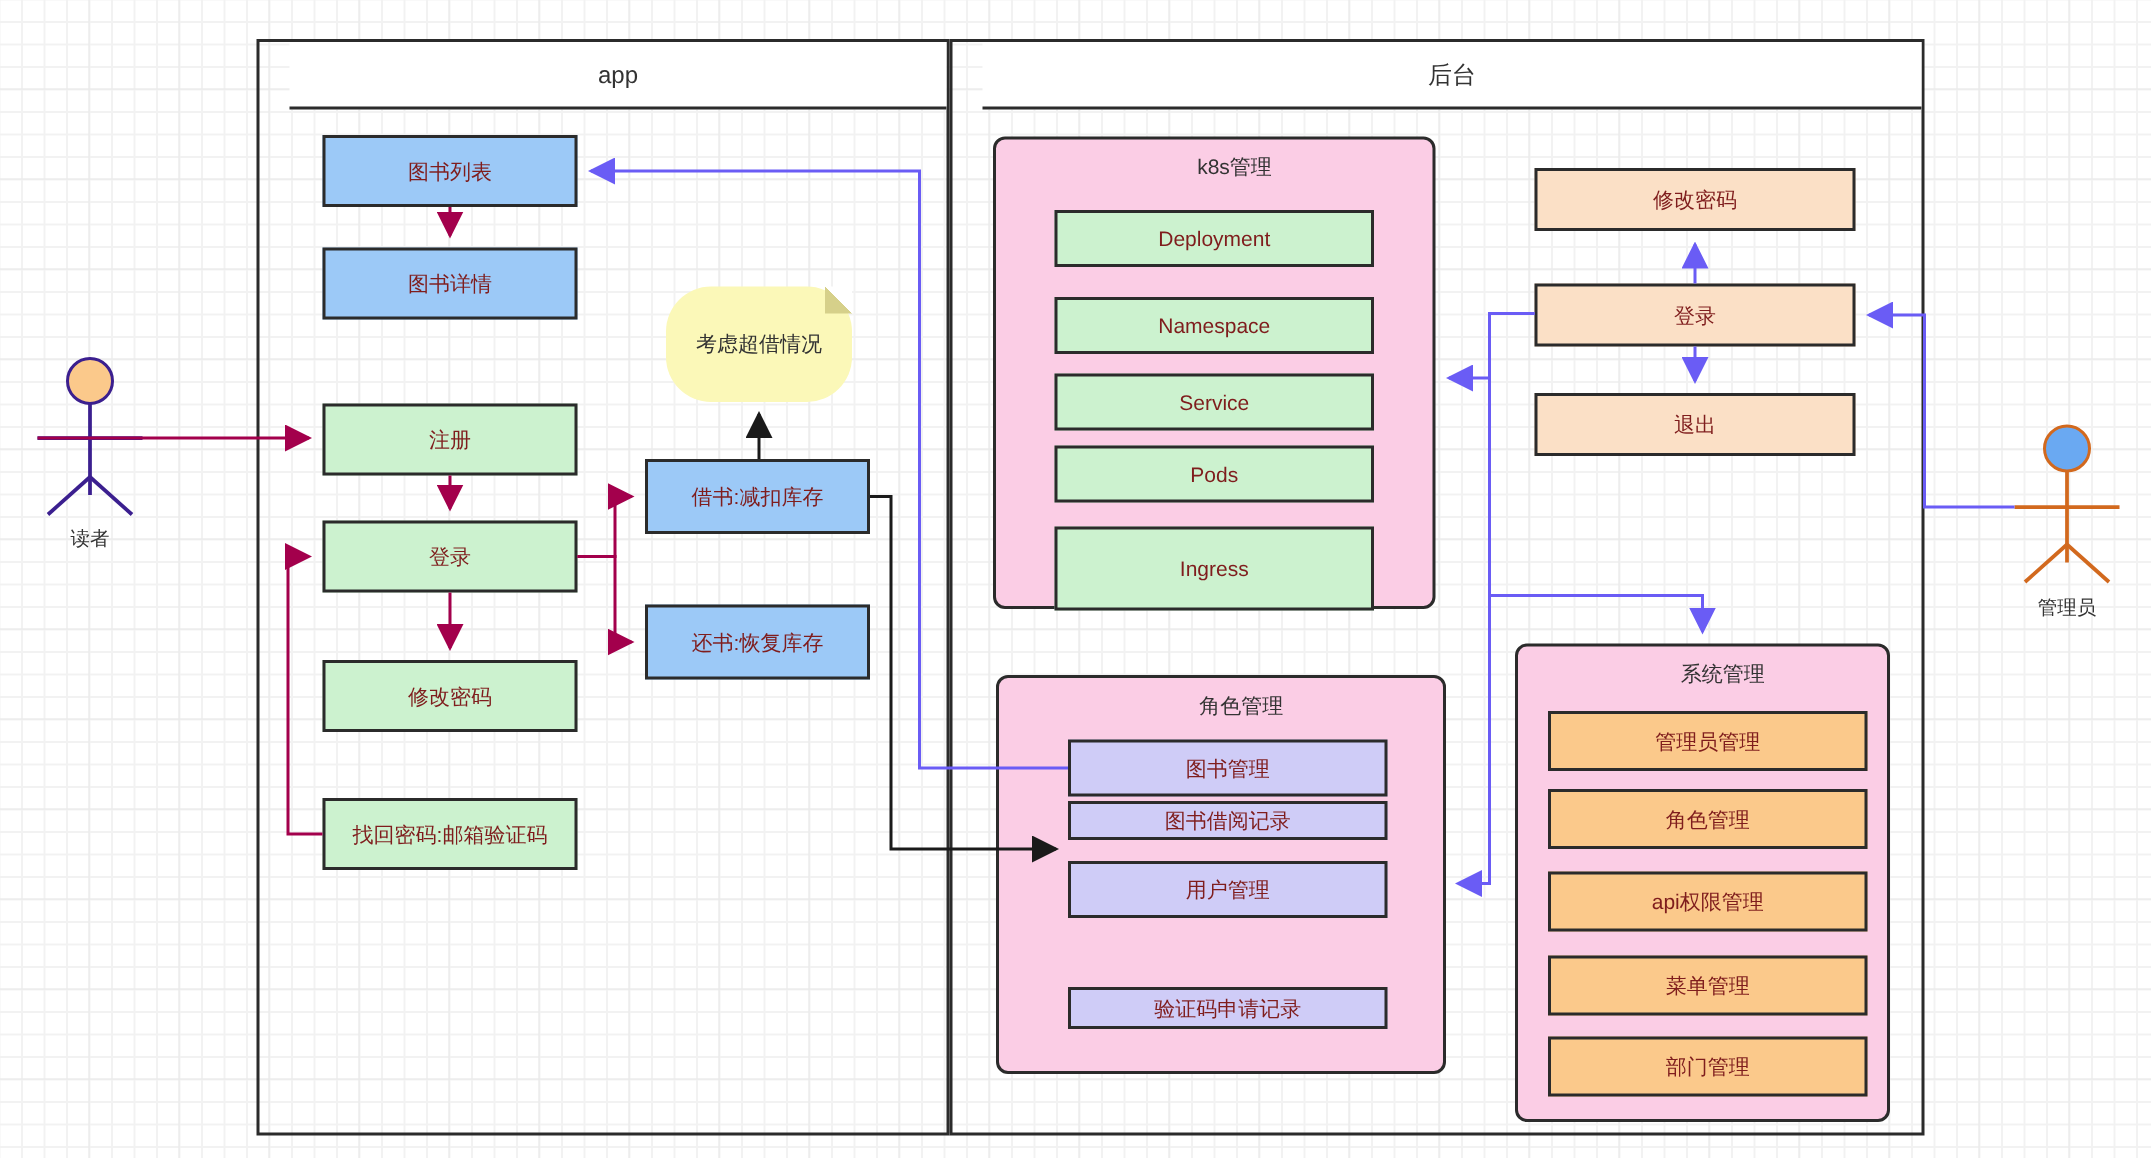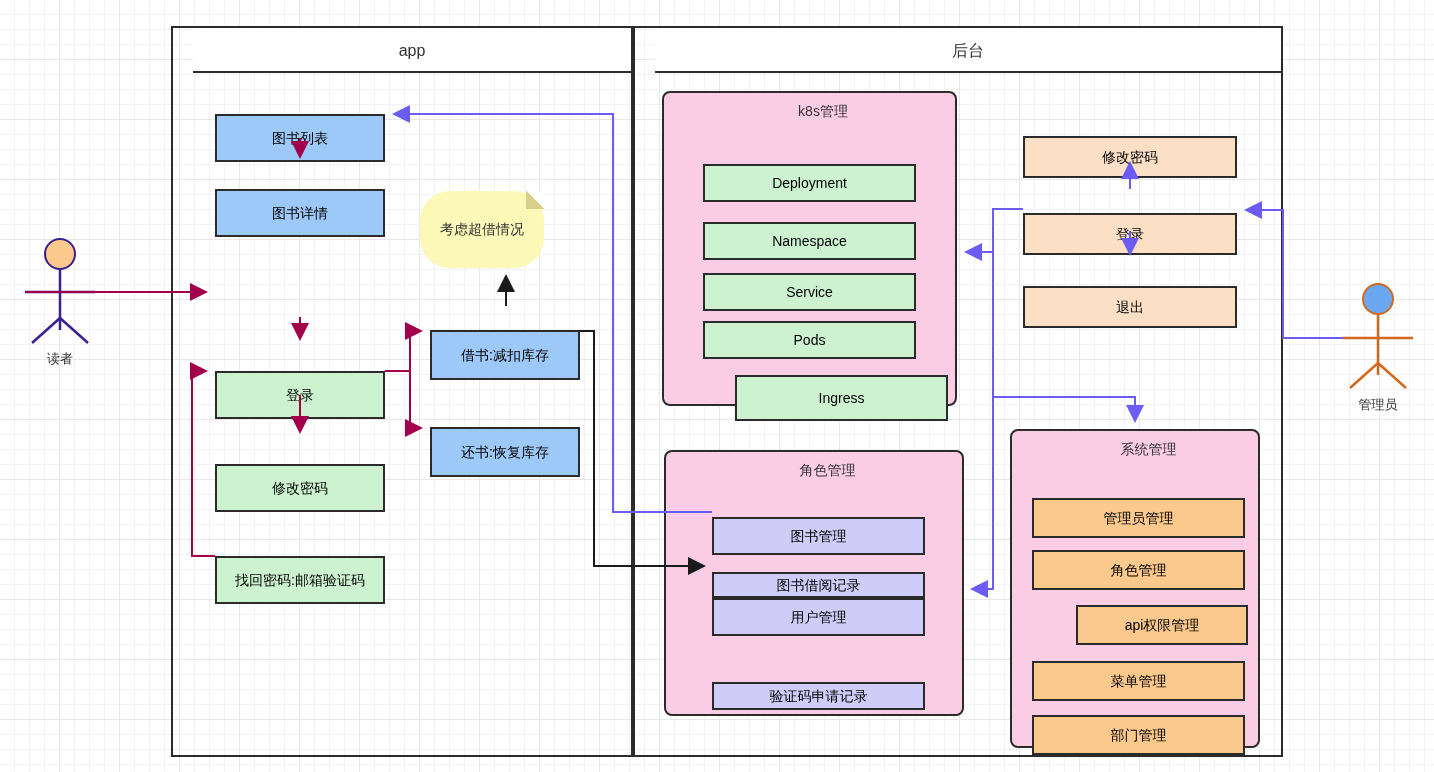--- a/index.html
+++ b/index.html
@@ -42,24 +42,23 @@
     margin-left:20px;
   }
   .node{
     position:absolute;
     box-sizing:border-box;
     border:2px solid #2b2b2b;
     display:flex;
     align-items:center;
     justify-content:center;
     font-size:14px;
-    color:#000000;
+    color:#7f1d1d;
     text-align:right;
     line-height:1.2;
-    margin-top:24px;
   }
   .n-blue{background:#9cc9f7;}
   .n-green{background:#ccf2cf;}
   .n-orange{background:#fbe0c6;}
   .n-lav{background:#cfccf7;}
   .n-amber{background:#fbc98b;}
   .group{
     position:absolute;
     box-sizing:border-box;
     border:2px solid #2b2b2b;
@@ -129,20 +128,23 @@
   </div>
 
   <div class="node n-blue" style="left:215px;top:90px;width:170px;height:48px;">
     <span>图书列表</span>
   </div>
 
   <div class="node n-blue" style="left:215px;top:165px;width:170px;height:48px;">
     <span>图书详情</span>
   </div>
 
+  <div class="node n-green" style="left:215px;top:269px;width:170px;height:48px;">
+    <span>注册</span>
+  </div>
 
   <div class="node n-green" style="left:215px;top:347px;width:170px;height:48px;">
     <span>登录</span>
   </div>
 
   <div class="node n-green" style="left:215px;top:440px;width:170px;height:48px;">
     <span>修改密码</span>
   </div>
 
   <div class="node n-green" style="left:215px;top:532px;width:170px;height:48px;">
@@ -150,61 +152,61 @@
   </div>
 
   <div class="node n-blue" style="left:430px;top:306px;width:150px;height:50px;">
     <span>借书:减扣库存</span>
   </div>
 
   <div class="node n-blue" style="left:430px;top:403px;width:150px;height:50px;">
     <span>还书:恢复库存</span>
   </div>
 
-  <div class="note" style="left:420px;top:191px;width:124px;height:77px;border-radius:30px;">
+  <div class="note" style="left:444px;top:191px;width:124px;height:77px;border-radius:30px;">
     <span class="note-fold"></span>
     <span>考虑超借情况</span>
   </div>
 
   <div class="node n-green" style="left:703px;top:140px;width:213px;height:38px;">
     <span>Deployment</span>
   </div>
   <div class="node n-green" style="left:703px;top:198px;width:213px;height:38px;">
     <span>Namespace</span>
   </div>
   <div class="node n-green" style="left:703px;top:249px;width:213px;height:38px;">
     <span>Service</span>
   </div>
   <div class="node n-green" style="left:703px;top:297px;width:213px;height:38px;">
     <span>Pods</span>
   </div>
-  <div class="node n-green" style="left:735px;top:351px;width:213px;height:46px;">
+  <div class="node n-green" style="left:703px;top:351px;width:213px;height:56px;">
     <span>Ingress</span>
   </div>
 
   <div class="node n-lav" style="left:712px;top:493px;width:213px;height:38px;">
     <span>图书管理</span>
   </div>
-  <div class="node n-lav" style="left:712px;top:548px;width:213px;height:26px;">
+  <div class="node n-lav" style="left:712px;top:534px;width:213px;height:26px;">
     <span>图书借阅记录</span>
   </div>
   <div class="node n-lav" style="left:712px;top:574px;width:213px;height:38px;">
     <span>用户管理</span>
   </div>
   <div class="node n-lav" style="left:712px;top:658px;width:213px;height:28px;">
     <span>验证码申请记录</span>
   </div>
 
   <div class="node n-amber" style="left:1032px;top:474px;width:213px;height:40px;">
     <span>管理员管理</span>
   </div>
   <div class="node n-amber" style="left:1032px;top:526px;width:213px;height:40px;">
     <span>角色管理</span>
   </div>
-  <div class="node n-amber" style="left:1076px;top:581px;width:172px;height:40px;">
+  <div class="node n-amber" style="left:1032px;top:581px;width:213px;height:40px;">
     <span>api权限管理</span>
   </div>
   <div class="node n-amber" style="left:1032px;top:637px;width:213px;height:40px;">
     <span>菜单管理</span>
   </div>
   <div class="node n-amber" style="left:1032px;top:691px;width:213px;height:40px;">
     <span>部门管理</span>
   </div>
 
   <div class="node n-orange" style="left:1023px;top:112px;width:214px;height:42px;">

